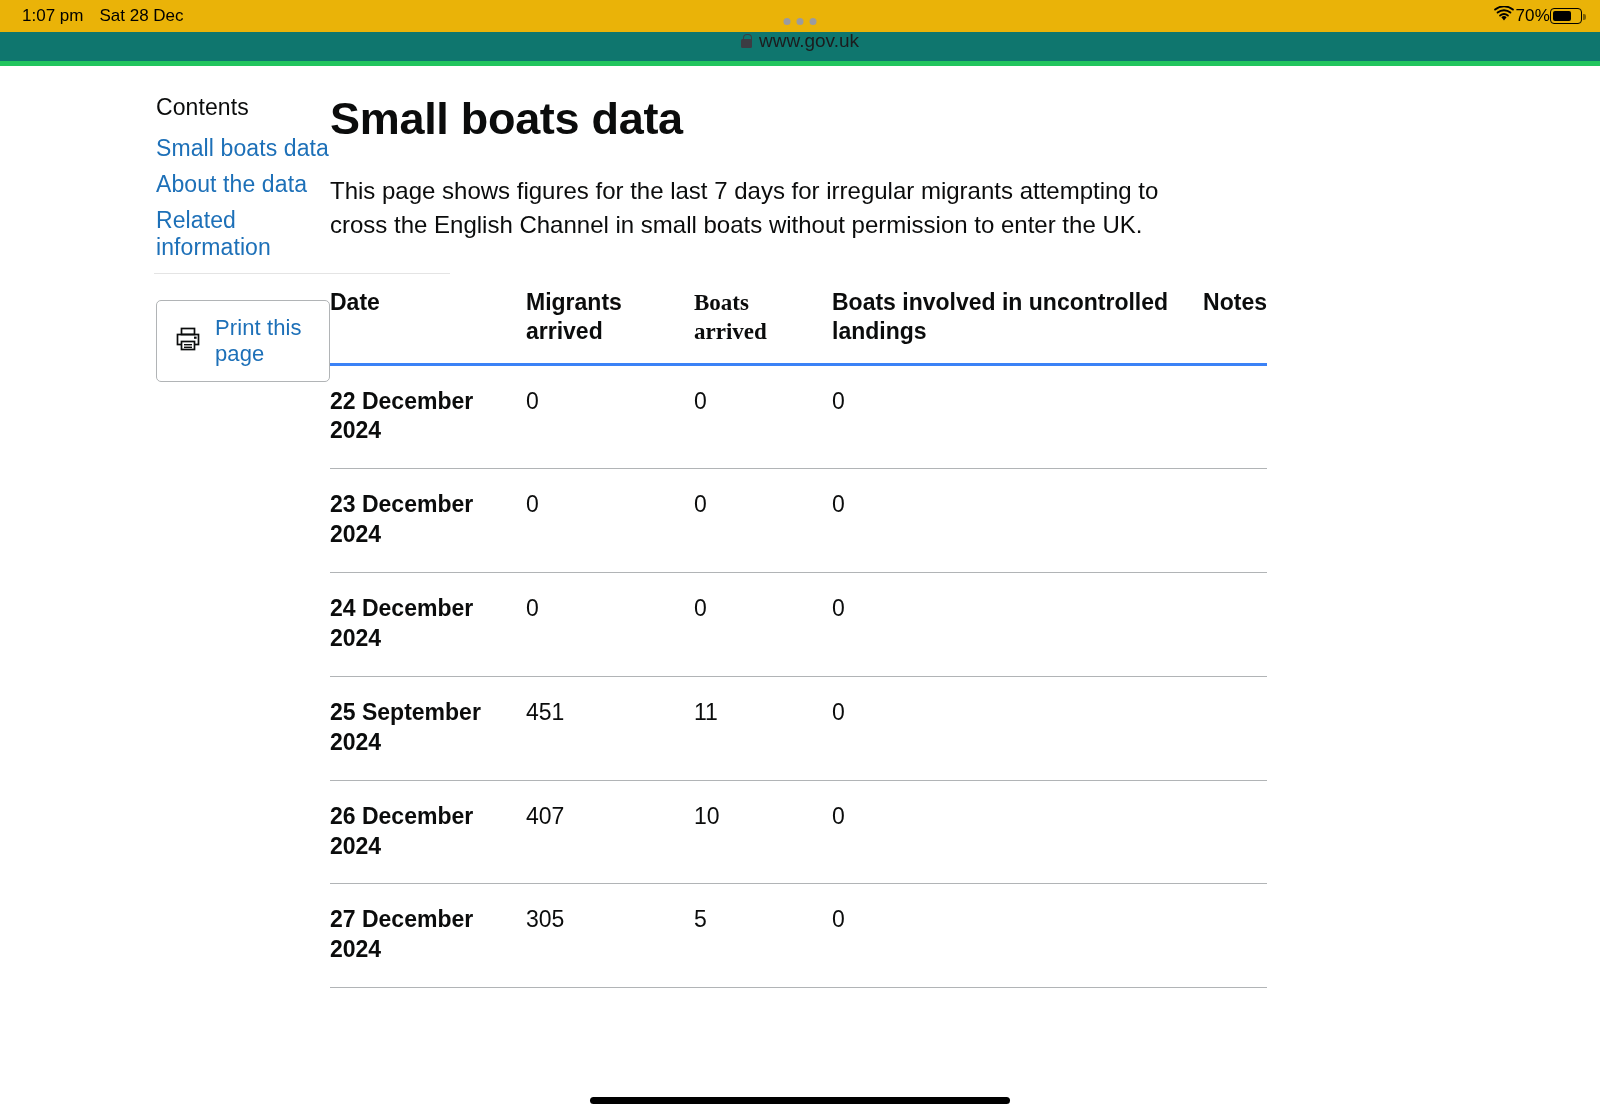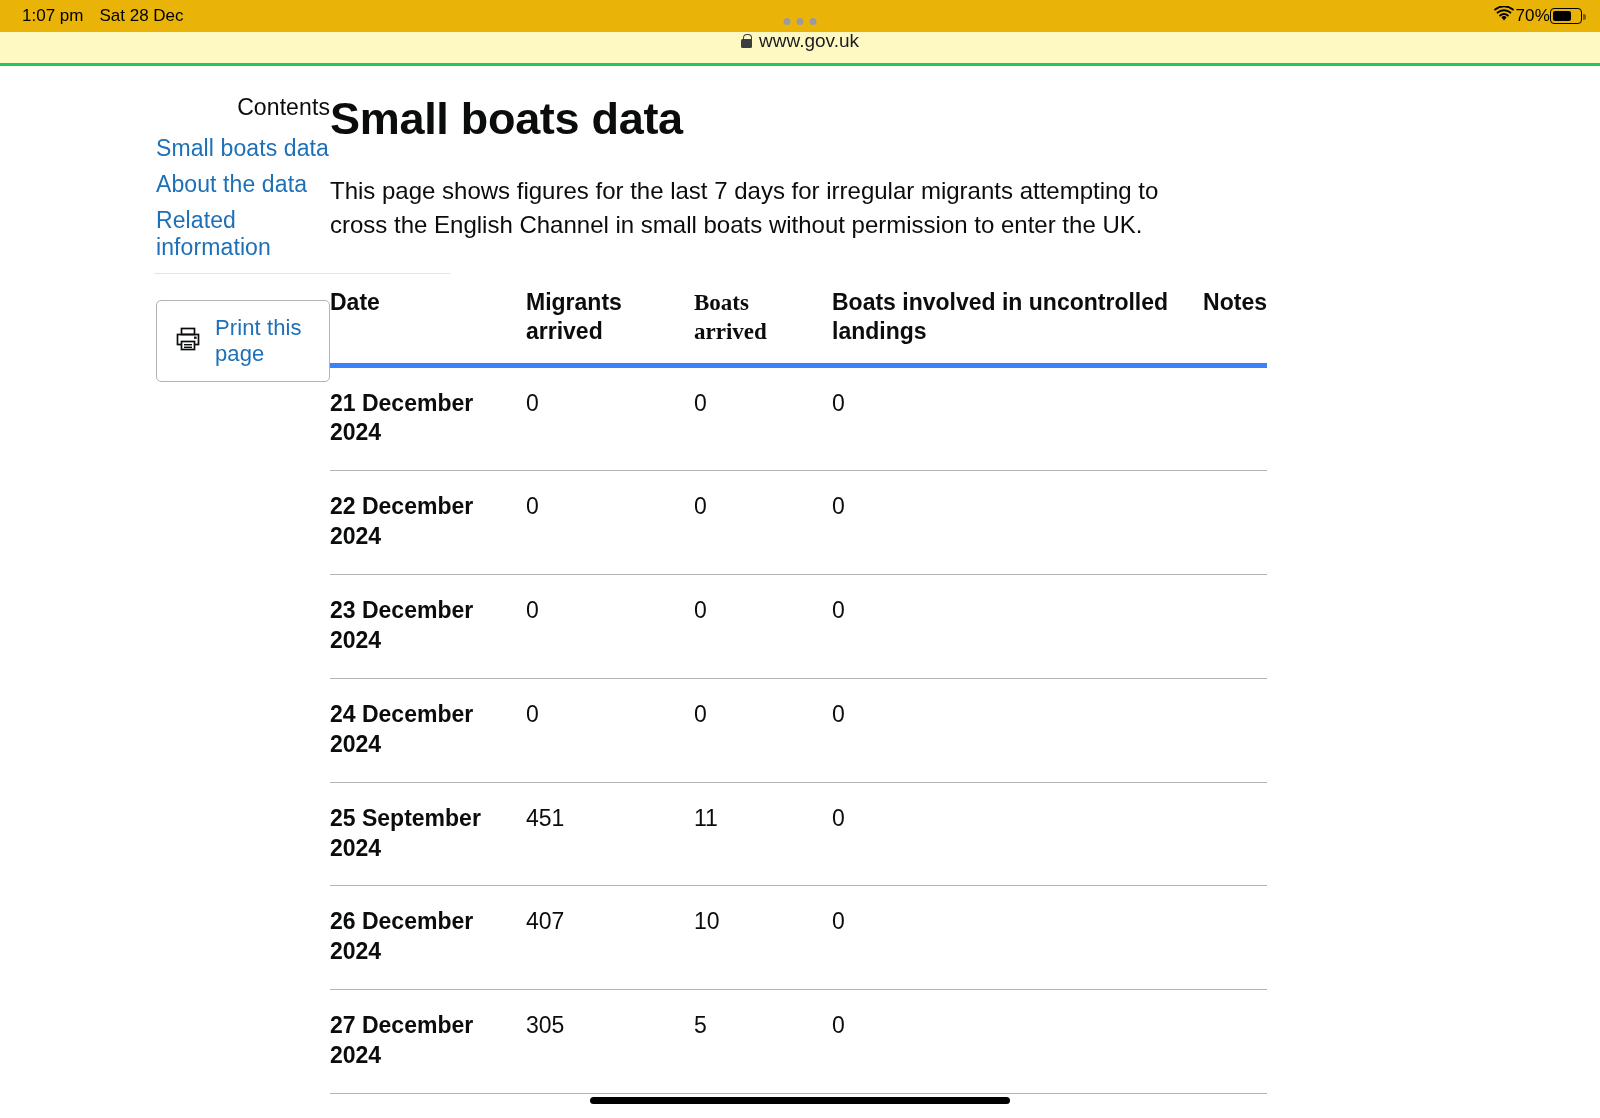--- a/index.html
+++ b/index.html
@@ -65,22 +65,22 @@
     height: 100%;
     width: 70%;
     background: #000;
     border-radius: 2px;
   }
 
   
   .browser-bar {
     position: relative;
     height: 34px;
-    background: #fef9c3;
-    border-bottom: 3px solid #22c55e;
+    background: #0f766e;
+    border-bottom: 5px solid #22c55e;
     display: flex;
     align-items: flex-start;
     justify-content: center;
   }
   .dots {
     position: absolute;
     top: -14px;
     left: 50%;
     transform: translateX(-50%);
     display: flex;
@@ -135,21 +135,20 @@
   .sidebar {
     width: 330px;
     padding-left: 156px;
     flex: none;
   }
   .contents-title {
     font-size: 23px;
     color: #0b0c0c;
     margin-bottom: 14px;
     letter-spacing: .1px;
-    text-align: right;
   }
   .contents-list { list-style: none; }
   .contents-list li { margin-bottom: 9px; }
   .contents-link {
     font-size: 23px;
     color: #1d70b8;
     text-decoration: none;
     cursor: pointer;
     letter-spacing: .1px;
   }
@@ -203,21 +202,21 @@
     border-collapse: collapse;
     width: 937px;
     font-size: 23px;
     color: #0b0c0c;
   }
   table.data th {
     text-align: left;
     vertical-align: top;
     font-weight: 700;
     padding: 0 18px 16px 0;
-    border-bottom: 5px solid #3b82f6;
+    border-bottom: 3px solid #3b82f6;
     line-height: 1.28;
     margin-left: 24px;
   }
   table.data th.notes-head { text-align: right; padding-right: 0; }
   table.data td {
     vertical-align: top;
     padding: 21px 18px 22px 0;
     border-bottom: 1px solid #b1b4b6;
     line-height: 1.3;
   }
@@ -318,27 +317,20 @@
           <tr>
             <th class="col-date">Date</th>
             <th class="col-migrants">Migrants arrived</th>
             <th class="col-boats">Boats arrived</th>
             <th class="col-uncontrolled">Boats involved in uncontrolled landings</th>
             <th class="notes-head">Notes</th>
           </tr>
         </thead>
         <tbody>
           <tr>
-            <td class="date-cell">21 December 2024</td>
-            <td class="col-migrants">0</td>
-            <td class="col-boats">0</td>
-            <td class="col-uncontrolled">0</td>
-            <td></td>
-          </tr>
-          <tr>
             <td class="date-cell">22 December 2024</td>
             <td class="col-migrants">0</td>
             <td class="col-boats">0</td>
             <td class="col-uncontrolled">0</td>
             <td></td>
           </tr>
           <tr>
             <td class="date-cell">23 December 2024</td>
             <td class="col-migrants">0</td>
             <td class="col-boats">0</td>

